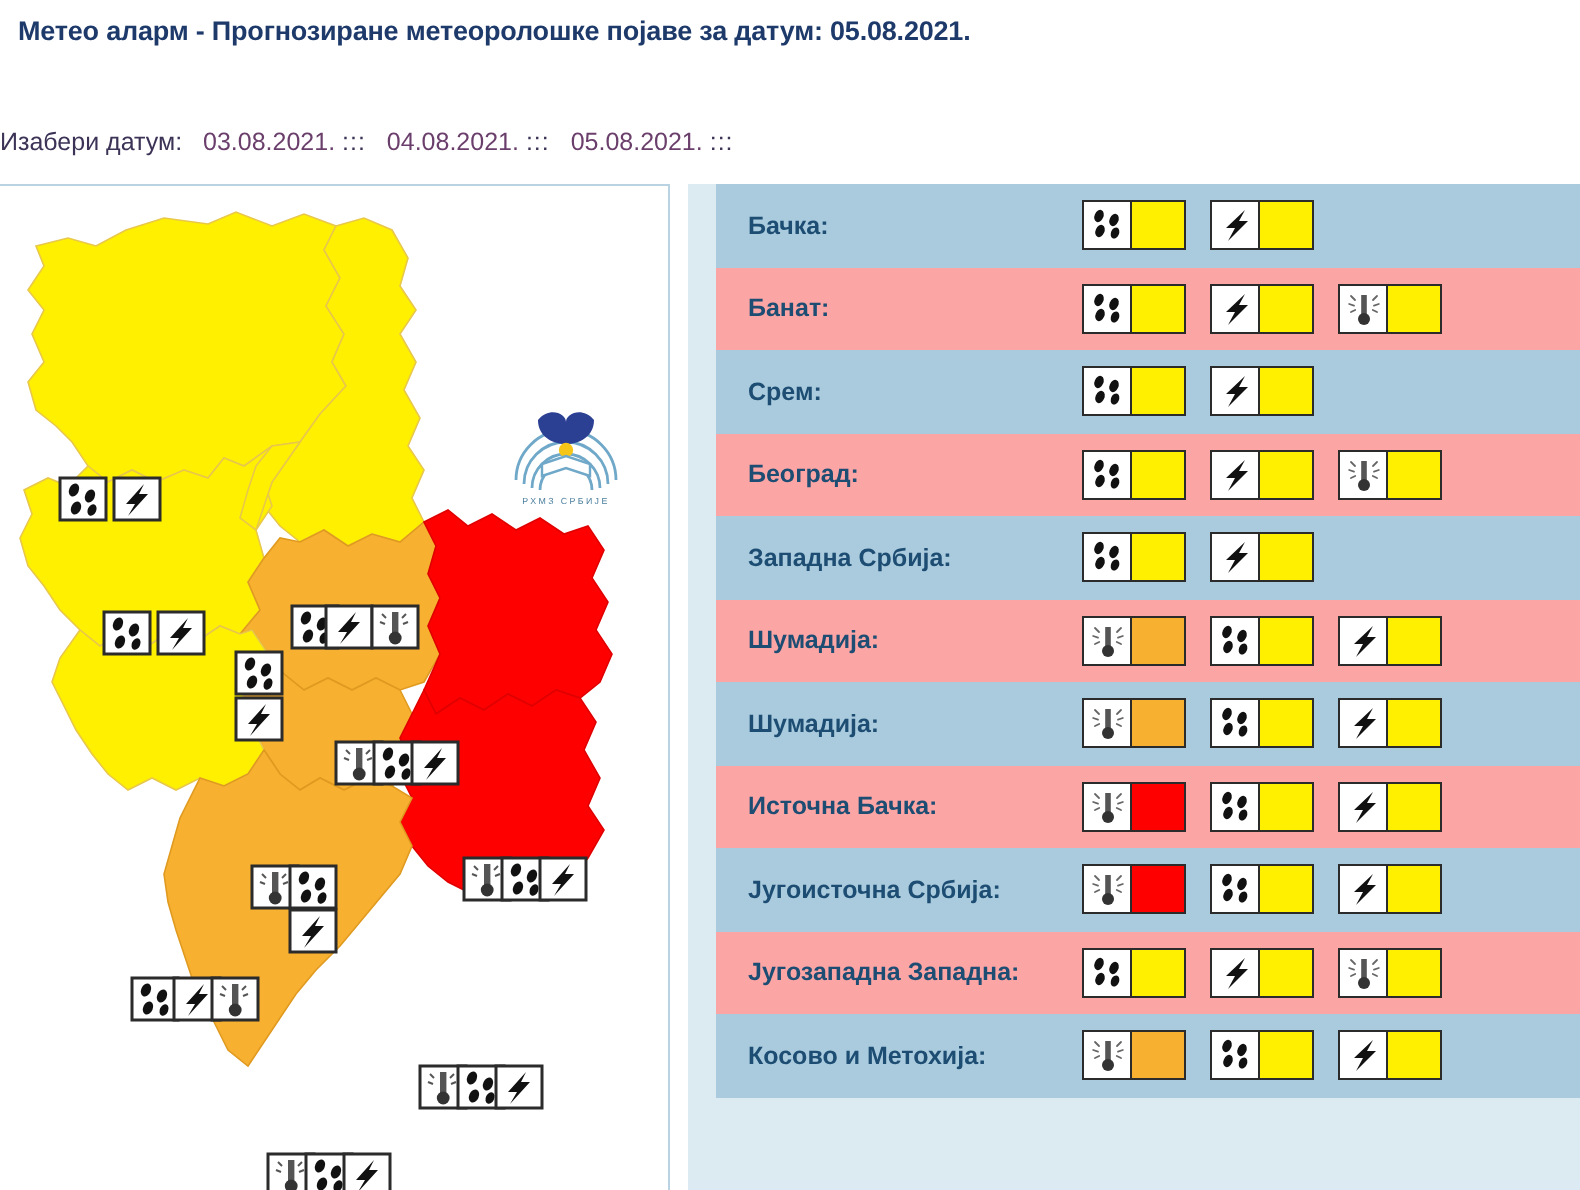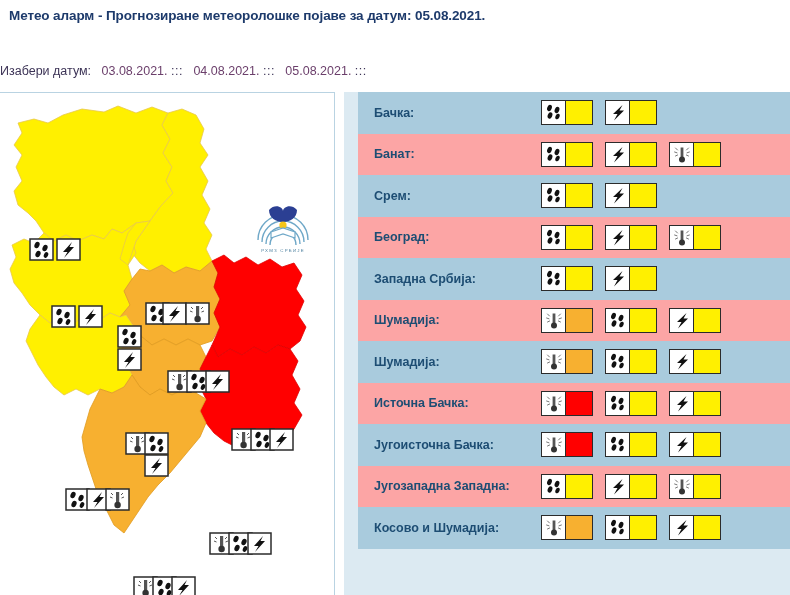--- a/index.html
+++ b/index.html
@@ -657,21 +657,21 @@
               <div class="pic">
                 <svg width="20" height="19" viewBox="0 0 20 19">
                   <path d="M14.5 2 L5 11 L9.5 11 L6 17.5 L16 7.5 L11.5 7.5 Z" fill="#111"></path>
                 </svg>
               </div>
               <div class="sw" style="background: rgb(255, 240, 0);"></div>
             </div>
           </div>
         </div>
         <div class="row odd">
-          <div class="rlabel">Југоисточна Бачка:</div>
+          <div class="rlabel">Југоисточна Србија:</div>
           <div class="icons">
             <div class="chip">
               <div class="pic">
                 <svg width="20" height="19" viewBox="0 0 20 19">
                   <rect x="8.6" y="2.5" width="2.8" height="10" fill="#555"></rect>
                   <circle cx="10" cy="14.5" r="3" fill="#333"></circle>
                   <g stroke="#666" stroke-width="0.9" stroke-linecap="round">
                     <line x1="3.5" y1="3" x2="5.5" y2="5"></line>
                     <line x1="2.6" y1="7" x2="5" y2="7.8"></line>
                     <line x1="3.5" y1="11" x2="5.6" y2="10"></line>
@@ -743,21 +743,21 @@
                     <line x1="17.4" y1="7" x2="15" y2="7.8"></line>
                     <line x1="16.5" y1="11" x2="14.4" y2="10"></line>
                   </g>
                 </svg>
               </div>
               <div class="sw" style="background: rgb(255, 240, 0);"></div>
             </div>
           </div>
         </div>
         <div class="row odd">
-          <div class="rlabel">Косово и Шумадија:</div>
+          <div class="rlabel">Косово и Метохија:</div>
           <div class="icons">
             <div class="chip">
               <div class="pic">
                 <svg width="20" height="19" viewBox="0 0 20 19">
                   <rect x="8.6" y="2.5" width="2.8" height="10" fill="#555"></rect>
                   <circle cx="10" cy="14.5" r="3" fill="#333"></circle>
                   <g stroke="#666" stroke-width="0.9" stroke-linecap="round">
                     <line x1="3.5" y1="3" x2="5.5" y2="5"></line>
                     <line x1="2.6" y1="7" x2="5" y2="7.8"></line>
                     <line x1="3.5" y1="11" x2="5.6" y2="10"></line>

